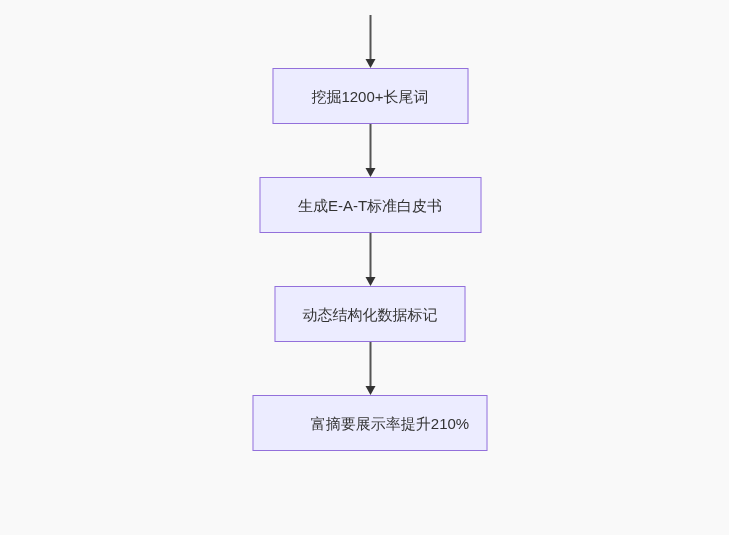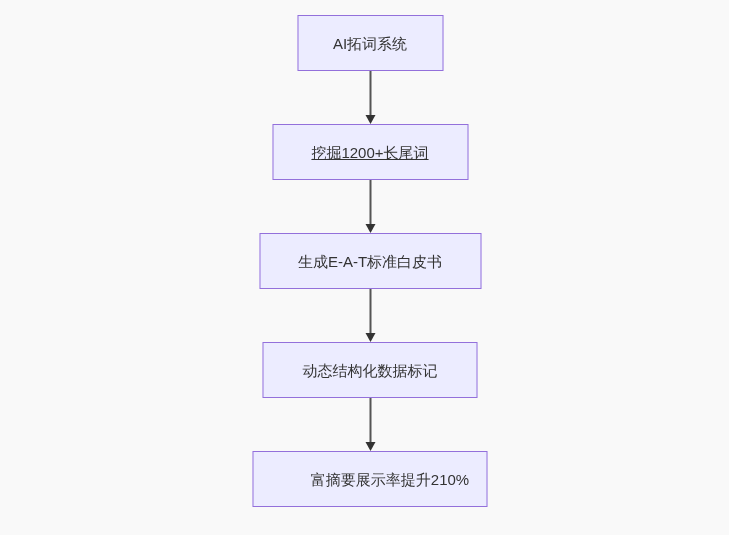--- a/index.html
+++ b/index.html
@@ -30,23 +30,23 @@
     justify-content: center;
     background: var(--node-fill, #ECECFF);
     border: 1px solid var(--node-border, #9370DB);
     color: var(--text, #333333);
     font-size: 15px;
     line-height: 1;
     white-space: nowrap;
     text-align: center;
   }
   .n1 { width: 146px; }
-  .n2 { width: 196px; text-decoration: underline; }
+  .n2 { width: 196px; }
   .n3 { width: 222px; align-items: center; }
-  .n4 { width: 215px; }
+  .n4 { width: 191px; }
   .n5 { width: 235px; padding-left: 40px; }
   .arrow {
     height: 53px;
     display: flex;
     flex-direction: column;
     align-items: center;
   }
   .arrow .line {
     flex: 1;
     width: 2px;
@@ -59,23 +59,20 @@
     border-top: 9px solid var(--arrow, #333333);
     margin-top: -1px;
   }
 </style>
 </head>
 <body>
 
 <div class="canvas">
   <div class="flow">
 
-    <div class="node n1">
-      <span>AI拓词系统</span>
-    </div>
 
     <div class="arrow">
       <div class="line"></div>
       <div class="head"></div>
     </div>
 
     <div class="node n2">
       <span>挖掘1200+长尾词</span>
     </div>
 

